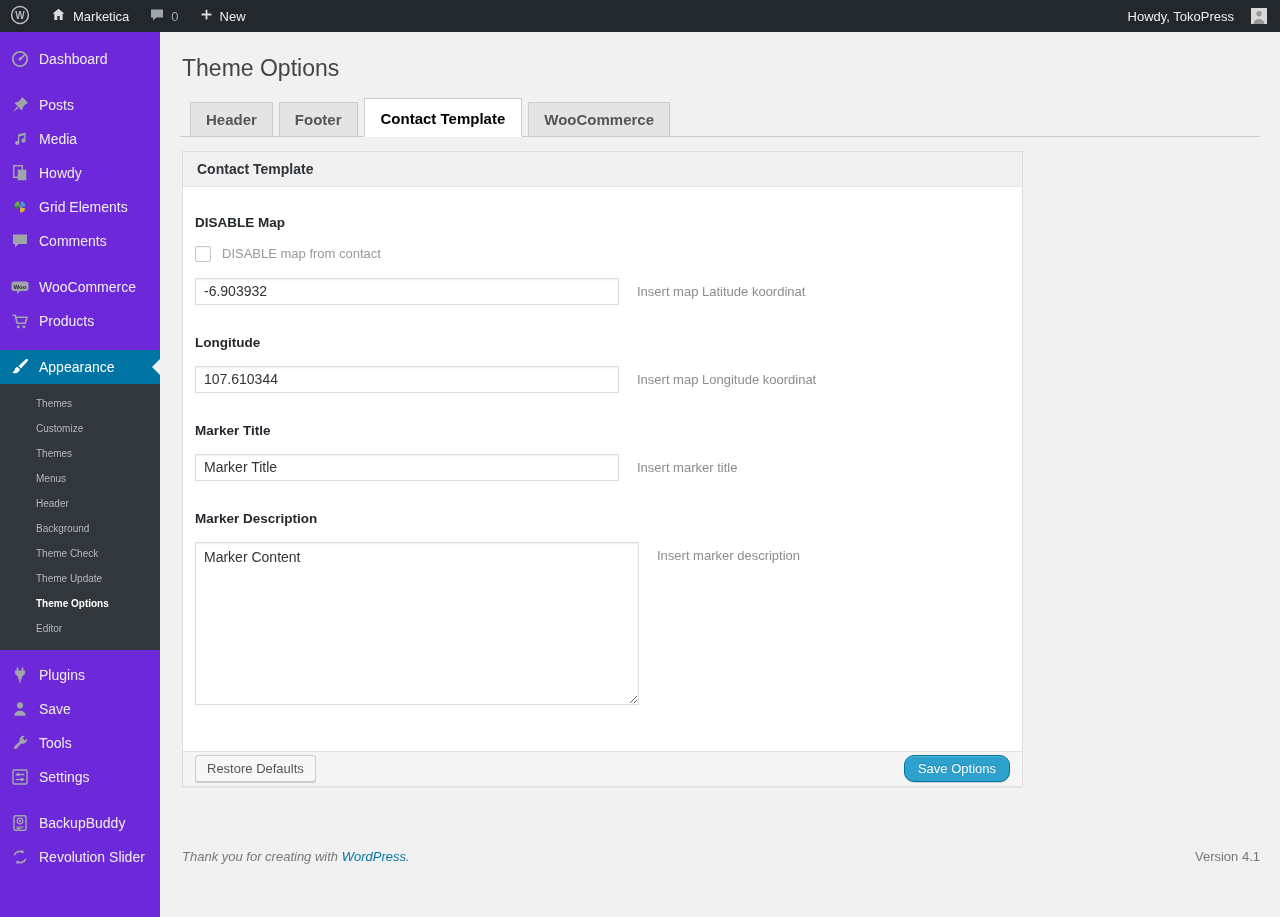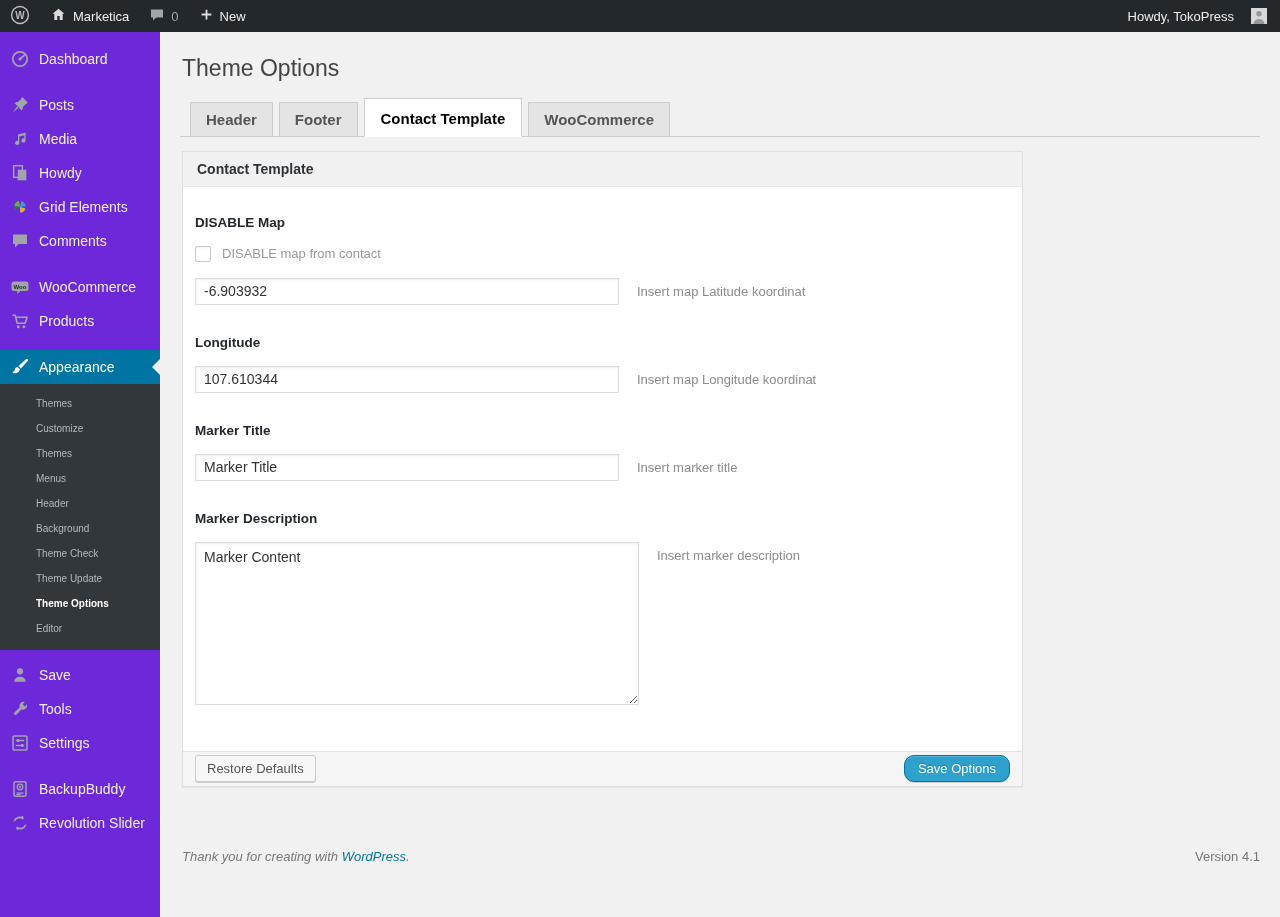--- a/index.html
+++ b/index.html
@@ -262,20 +262,29 @@
     <div class="submenu-item">Header</div>
     <div class="submenu-item">Background</div>
     <div class="submenu-item">Theme Check</div>
     <div class="submenu-item">Theme Update</div>
     <div class="submenu-item current">Theme Options</div>
     <div class="submenu-item">Editor</div>
   </div>
 
   <div class="menu-sep" style="height:8px;"></div>
 
+  <div class="menu-item">
+    <span class="mi-icon">
+      <svg width="20" height="20" viewBox="0 0 20 20">
+          <path fill="#a0a5aa" d="M6.6 2.6h1.8v2.9h3.2V2.6h1.8v2.9H15v3.2l-3.2 3.2v2.5H8.2v-2.5L5 8.7V5.5h1.6z"></path>
+          <rect x="9.2" y="14.4" width="1.6" height="3.1" fill="#a0a5aa"></rect>
+        </svg>
+    </span>
+    <span class="mi-label">Plugins</span>
+  </div>
 
   <div class="menu-item">
     <span class="mi-icon">
       <svg width="20" height="20" viewBox="0 0 20 20">
           <circle cx="10" cy="6.3" r="3.1" fill="#a0a5aa"></circle>
           <path fill="#a0a5aa" d="M4.2 16.8c.2-3.3 2.7-5.1 5.8-5.1s5.6 1.8 5.8 5.1z"></path>
         </svg>
     </span>
     <span class="mi-label">Save</span>
   </div>

